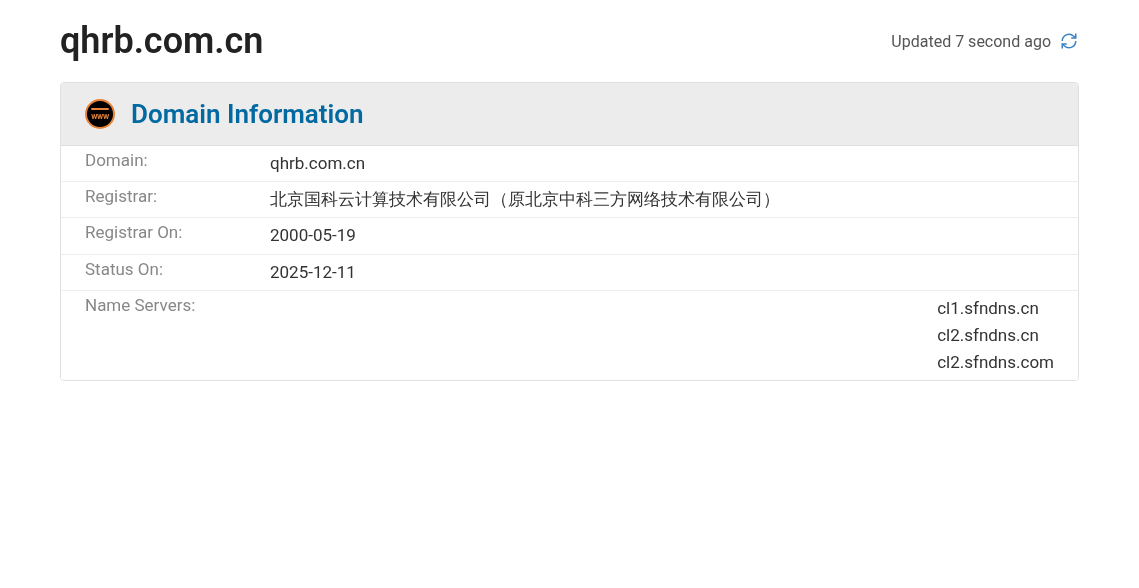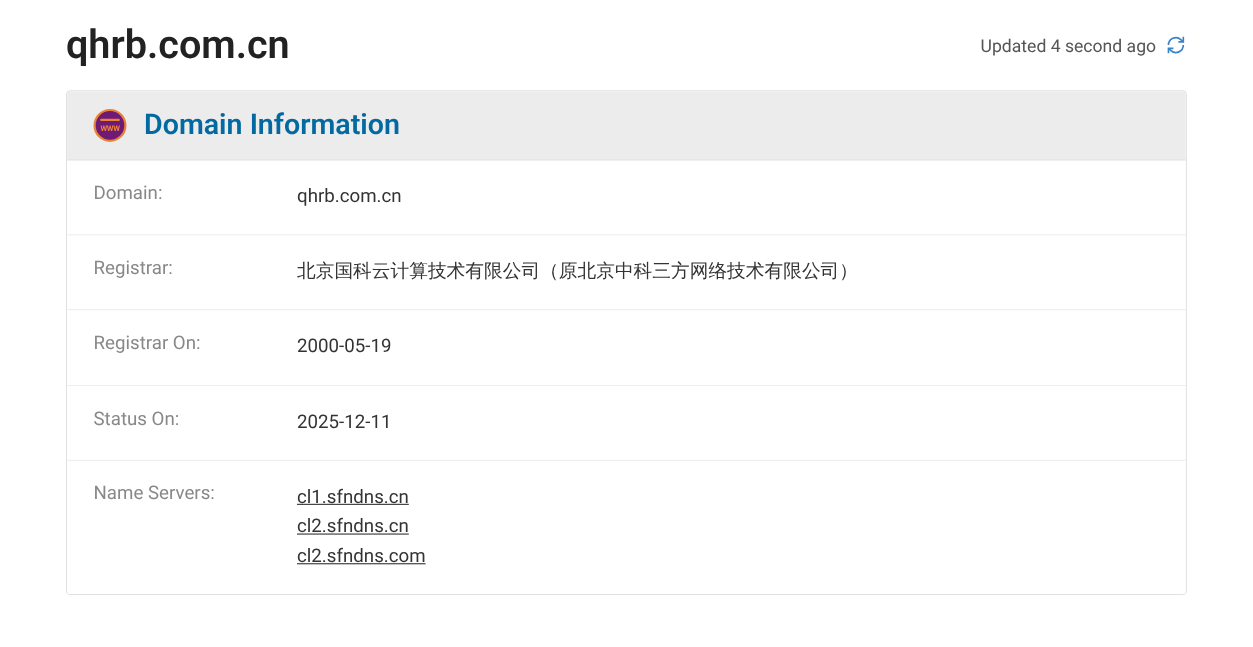--- a/index.html
+++ b/index.html
@@ -62,21 +62,21 @@
     .www-icon {
       width: 30px;
       height: 30px;
       border-radius: 50%;
       border: 2px solid #e8833a;
       display: flex;
       flex-direction: column;
       align-items: center;
       justify-content: center;
       position: relative;
-      background: #701a75;
+      background: #000000;
       flex-shrink: 0;
     }
     .www-icon::before {
       content: "";
       position: absolute;
       top: 7px;
       left: 4px;
       right: 4px;
       height: 2px;
       background: #e8833a;
@@ -92,49 +92,49 @@
     .panel-title {
       font-size: 26px;
       font-weight: 600;
       color: #0369a1;
     }
     .info-list {
       background: #fff;
     }
     .info-row {
       display: flex;
-      padding: 20px 24px;
+      padding: 4px 24px;
       border-bottom: 1px solid #eeeeee;
     }
     .info-row:last-child {
       border-bottom: none;
+      justify-content: space-between;
     }
     .info-label {
       width: 185px;
       flex-shrink: 0;
       color: #888;
       font-size: 17px;
     }
     .info-value {
       color: #333;
       font-size: 17px;
       line-height: 1.6;
     }
     .ns-line {
       display: block;
-      text-decoration: underline;
     }
   </style>
 </head>
 <body>
 
 <div class="header-row">
   <h1 class="page-title">qhrb.com.cn</h1>
   <div class="updated-wrap">
-    <span>Updated 4 second ago</span>
+    <span>Updated 7 second ago</span>
     <span class="refresh-icon">
       <svg viewBox="0 0 24 24">
         <path d="M21 2v6h-6"></path>
         <path d="M3 12a9 9 0 0 1 15-6.7L21 8"></path>
         <path d="M3 22v-6h6"></path>
         <path d="M21 12a9 9 0 0 1-15 6.7L3 16"></path>
       </svg>
     </span>
   </div>
 </div>

